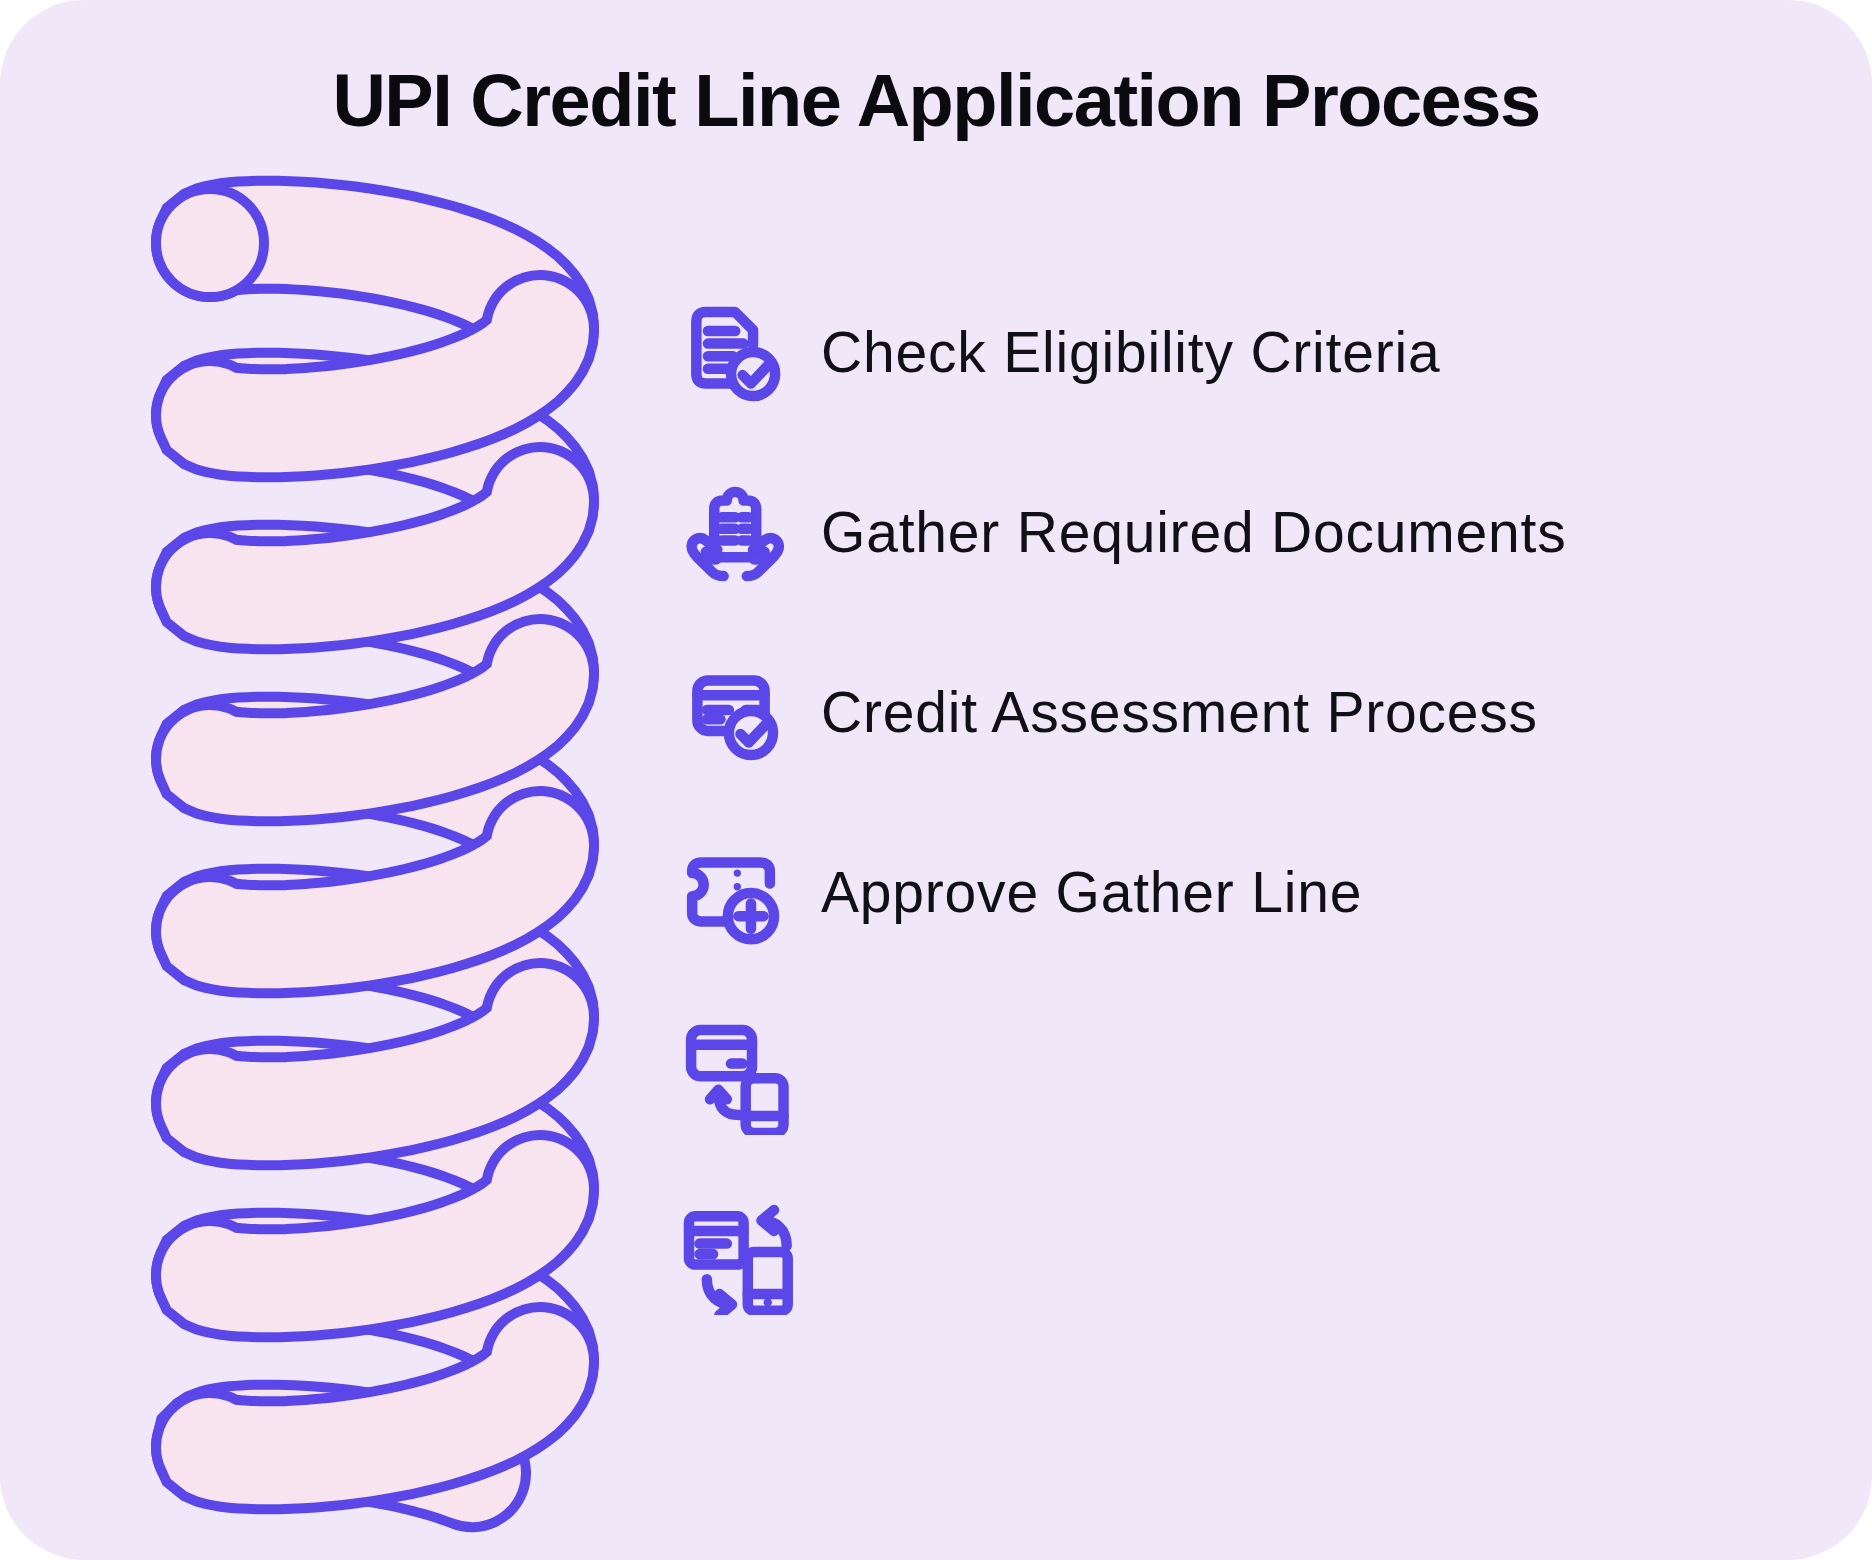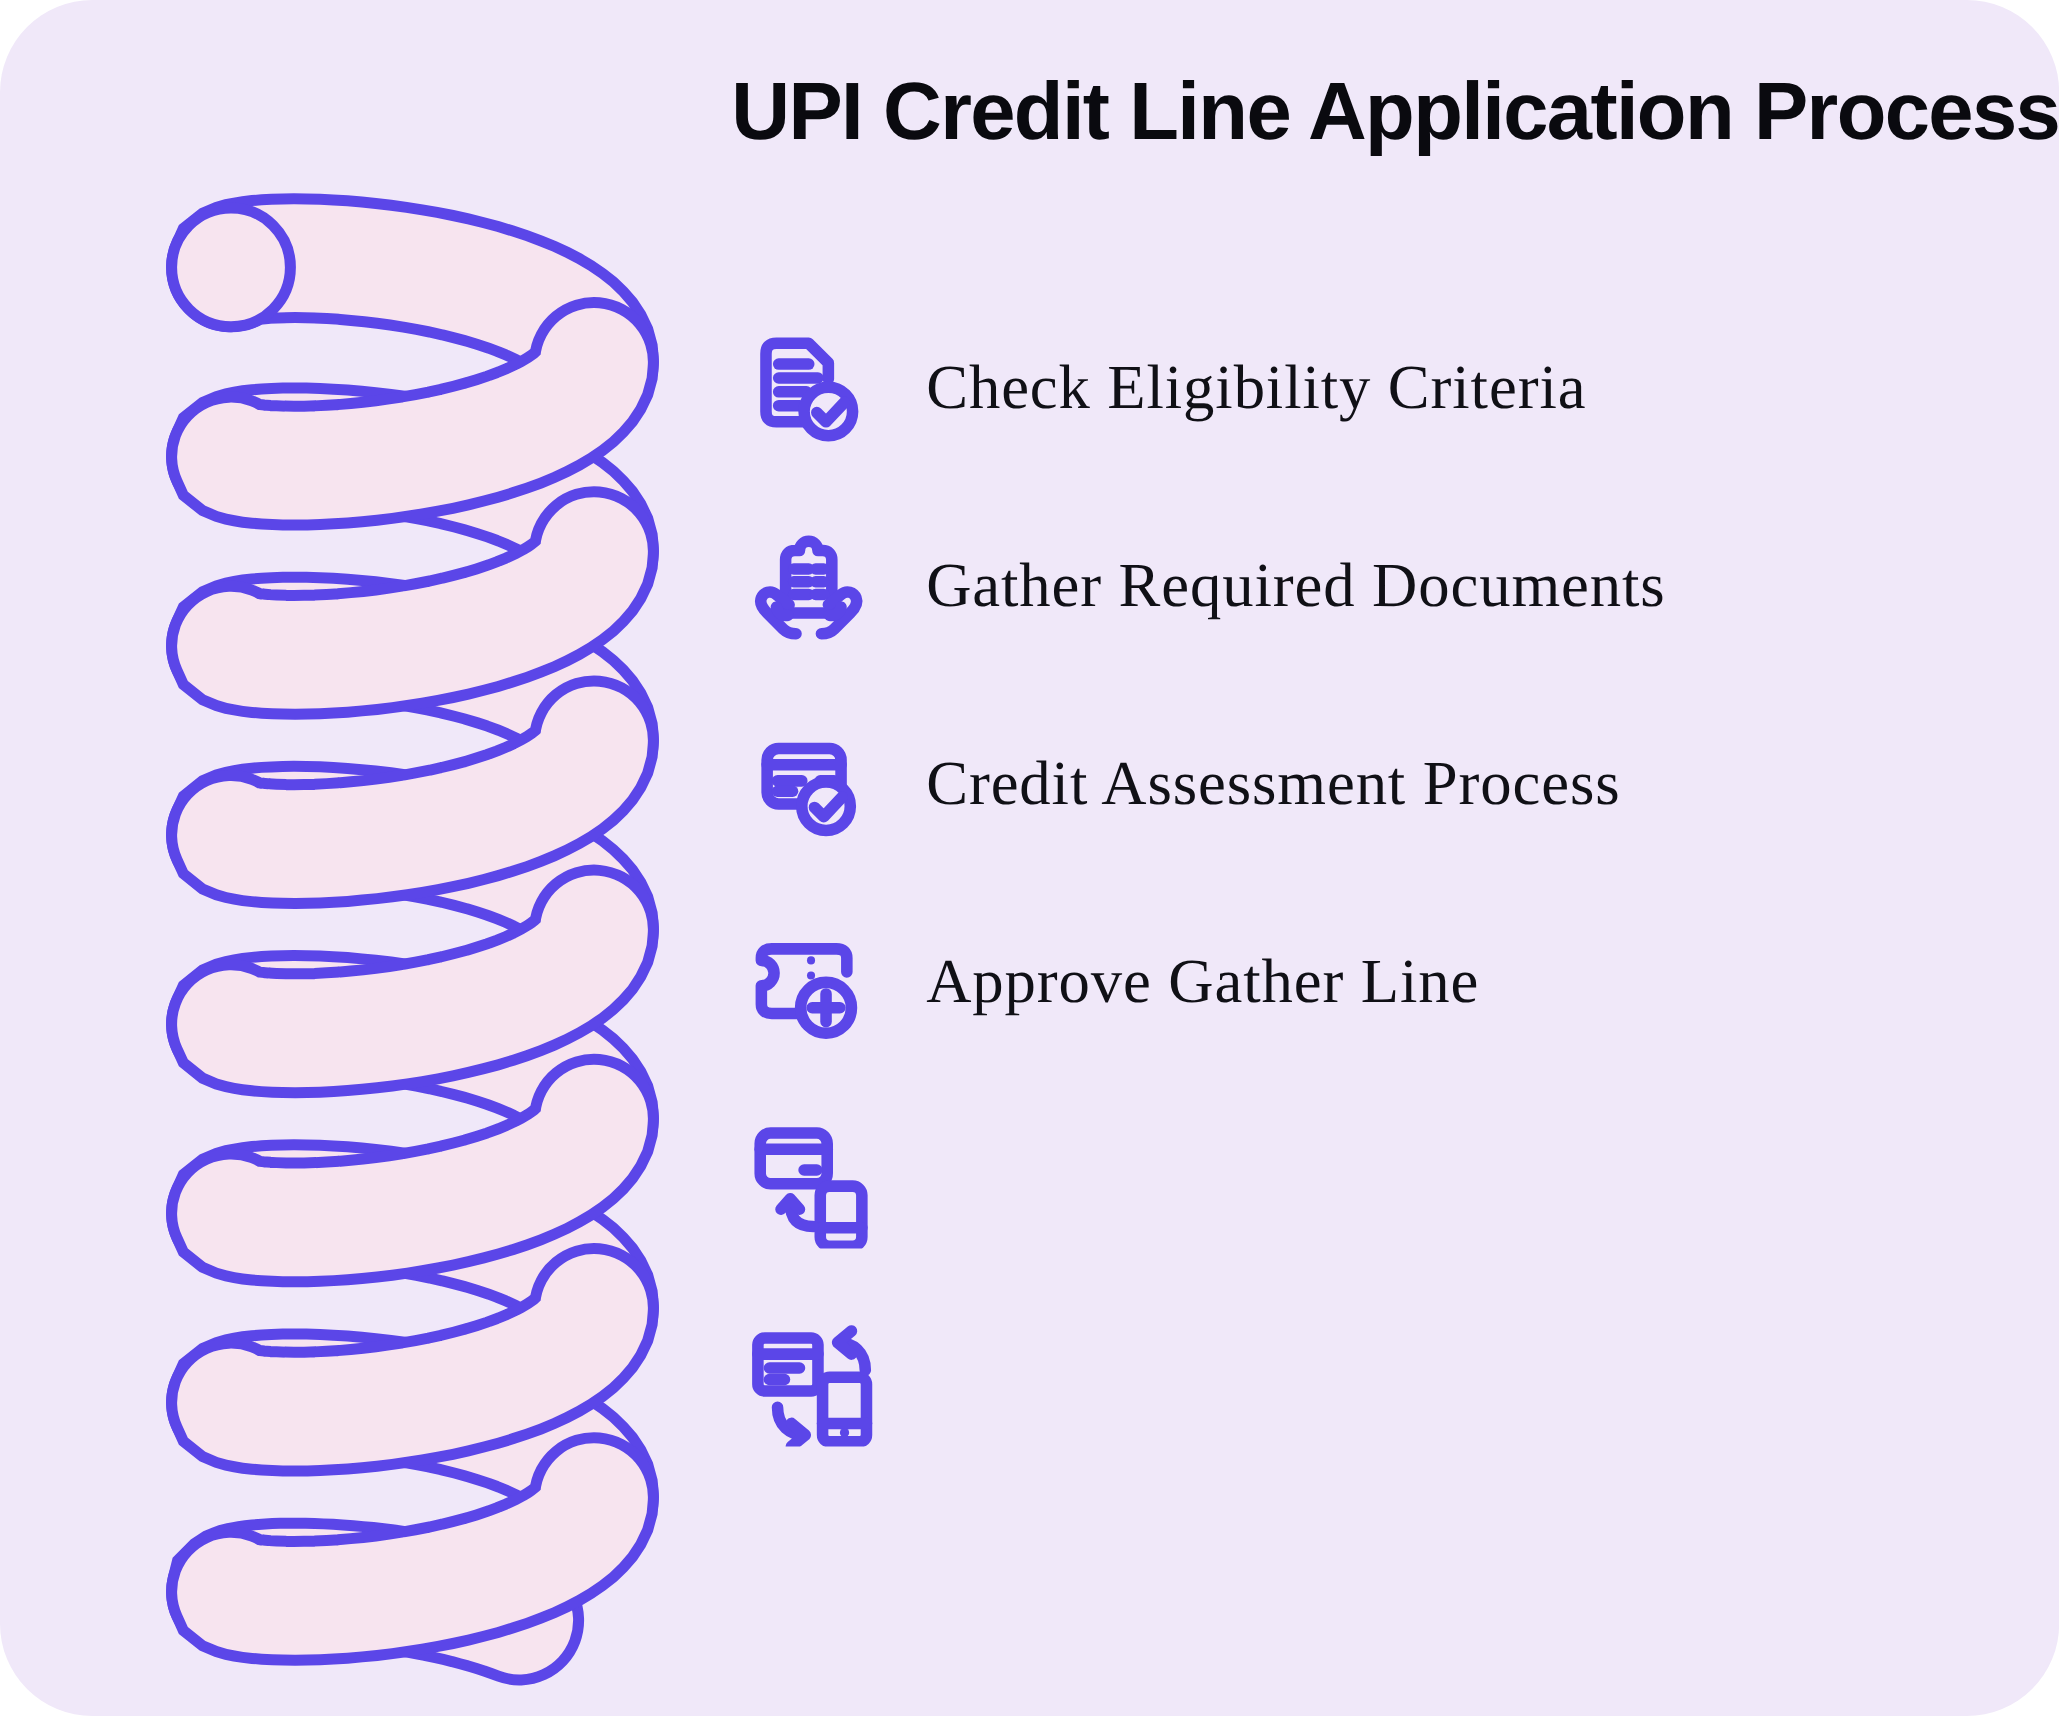--- a/index.html
+++ b/index.html
@@ -6,35 +6,34 @@
   .canvas{
     position:relative;
     width:1872px;height:1560px;
     background:var(--bg,#F0E8F9);
     border-radius:84px;
     overflow:hidden;
     font-family:"Liberation Sans", sans-serif;
   }
   .title{
     position:absolute;top:58px;left:0;width:100%;
-    margin:0;text-align:right;
+    margin:0;text-align:center;
     font-size:74px;font-weight:700;letter-spacing:-1.5px;
     color:var(--title,#0A0A0F);
   }
   .coil{position:absolute;left:0;top:0;}
   .steps{
     position:absolute;left:0;top:262px;width:100%;
     display:flex;flex-direction:column;
   }
   .step{
     display:flex;align-items:center;
     height:180px;
     padding-left:668px;
-    gap:48px;
-    font-family:Liberation Serif, serif;
+    gap:27px;
   }
   .step-icon{width:126px;height:126px;flex:0 0 126px;color:var(--accent,#5B46E8);}
   .step-icon svg{width:100%;height:100%;display:block;}
   .step-label{
     font-size:57px;font-weight:400;letter-spacing:0.8px;
     color:var(--text,#101016);
     white-space:nowrap;
   }
   .stroke-g{fill:none;stroke:currentColor;stroke-width:10;stroke-linecap:round;stroke-linejoin:round;}
   .knockout{fill:var(--bg,#F0E8F9);}

